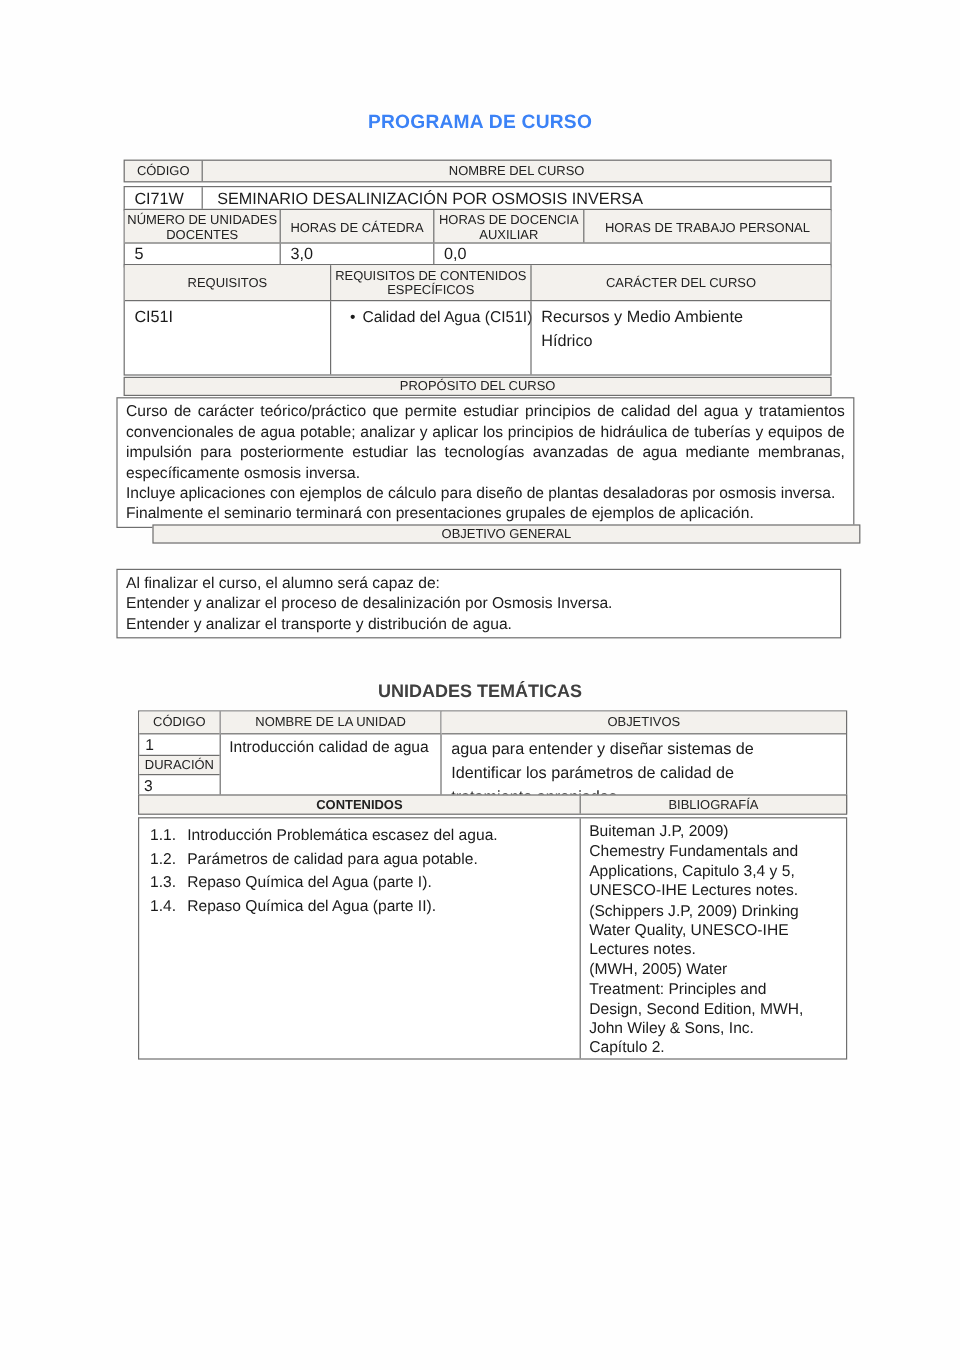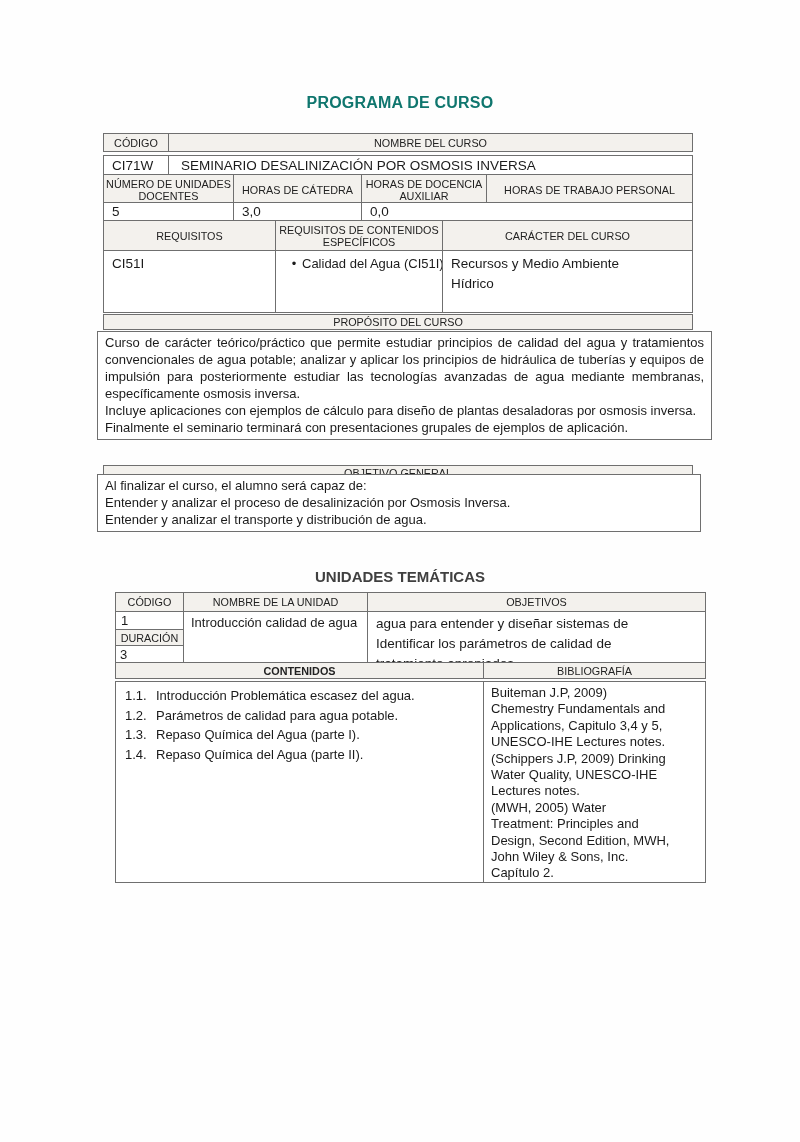--- a/index.html
+++ b/index.html
@@ -1,20 +1,20 @@
 <!DOCTYPE html>
 <html><head>
 <meta charset="utf-8">
 <style>
   html,body{margin:0;padding:0;background:#ffffff;}
   .page{position:relative;width:800px;height:1142px;background:#fefefe;
         font-family:"Liberation Sans", sans-serif;color:#1b1b1b;overflow:hidden;}
 
   .doc-title{position:absolute;top:94px;left:0;width:800px;text-align:center;
-             font-size:16px;font-weight:bold;letter-spacing:.2px;color:#0f766e;}
+             font-size:16px;font-weight:bold;letter-spacing:.2px;color:#3b82f6;}
   .section-title{position:absolute;top:568px;left:0;width:800px;text-align:center;
              font-size:15px;font-weight:bold;color:#404040;}
 
   .tbl{position:absolute;}
   #table1{left:103px;top:133px;width:590px;}
   #table2{left:115px;top:592px;width:591px;}
 
   .box{position:absolute;left:0;width:100%;border:1px solid #6f6f6f;box-sizing:border-box;background:#fff;}
   .hdr{background:#f3f1ed;font-size:10.8px;text-align:center;color:#222;}
   .flexrow{display:flex;align-items:stretch;}
@@ -43,21 +43,21 @@
   .bD .v{height:61px;font-size:13.5px;}
   .bD .c1{width:171px;}
   .bD .c2{width:167px;}
   .bD .c3{flex:1;}
   .bD .v .c1{padding:5px 0 0 8px;}
   .bD .v .c2{padding:5px 0 0 10px;white-space:nowrap;font-size:13px;}
   .bD .v .c3{padding:3px 0 0 8px;line-height:20px;}
   .bullet-item::before{content:"\2022";display:inline-block;width:16px;text-align:center;}
   .band{height:16px;font-size:10.8px;}
   .bE{top:181px;}
-  .bG{top:332px;}
+  .bG{top:304px;margin-left:24px;}
   .wide{left:-6px;width:615px;font-size:13px;line-height:17px;padding:2px 7px 3px 7px;}
   .bF{top:198px;}
   .bF p{margin:0;}
   .bF .just{text-align:justify;}
   .bH{top:341px;width:604px;}
 
   
   .bA2{top:0;display:flex;}
   .col{display:flex;flex-direction:column;box-sizing:border-box;}
   .col + .col{border-left:1px solid #6f6f6f;}

